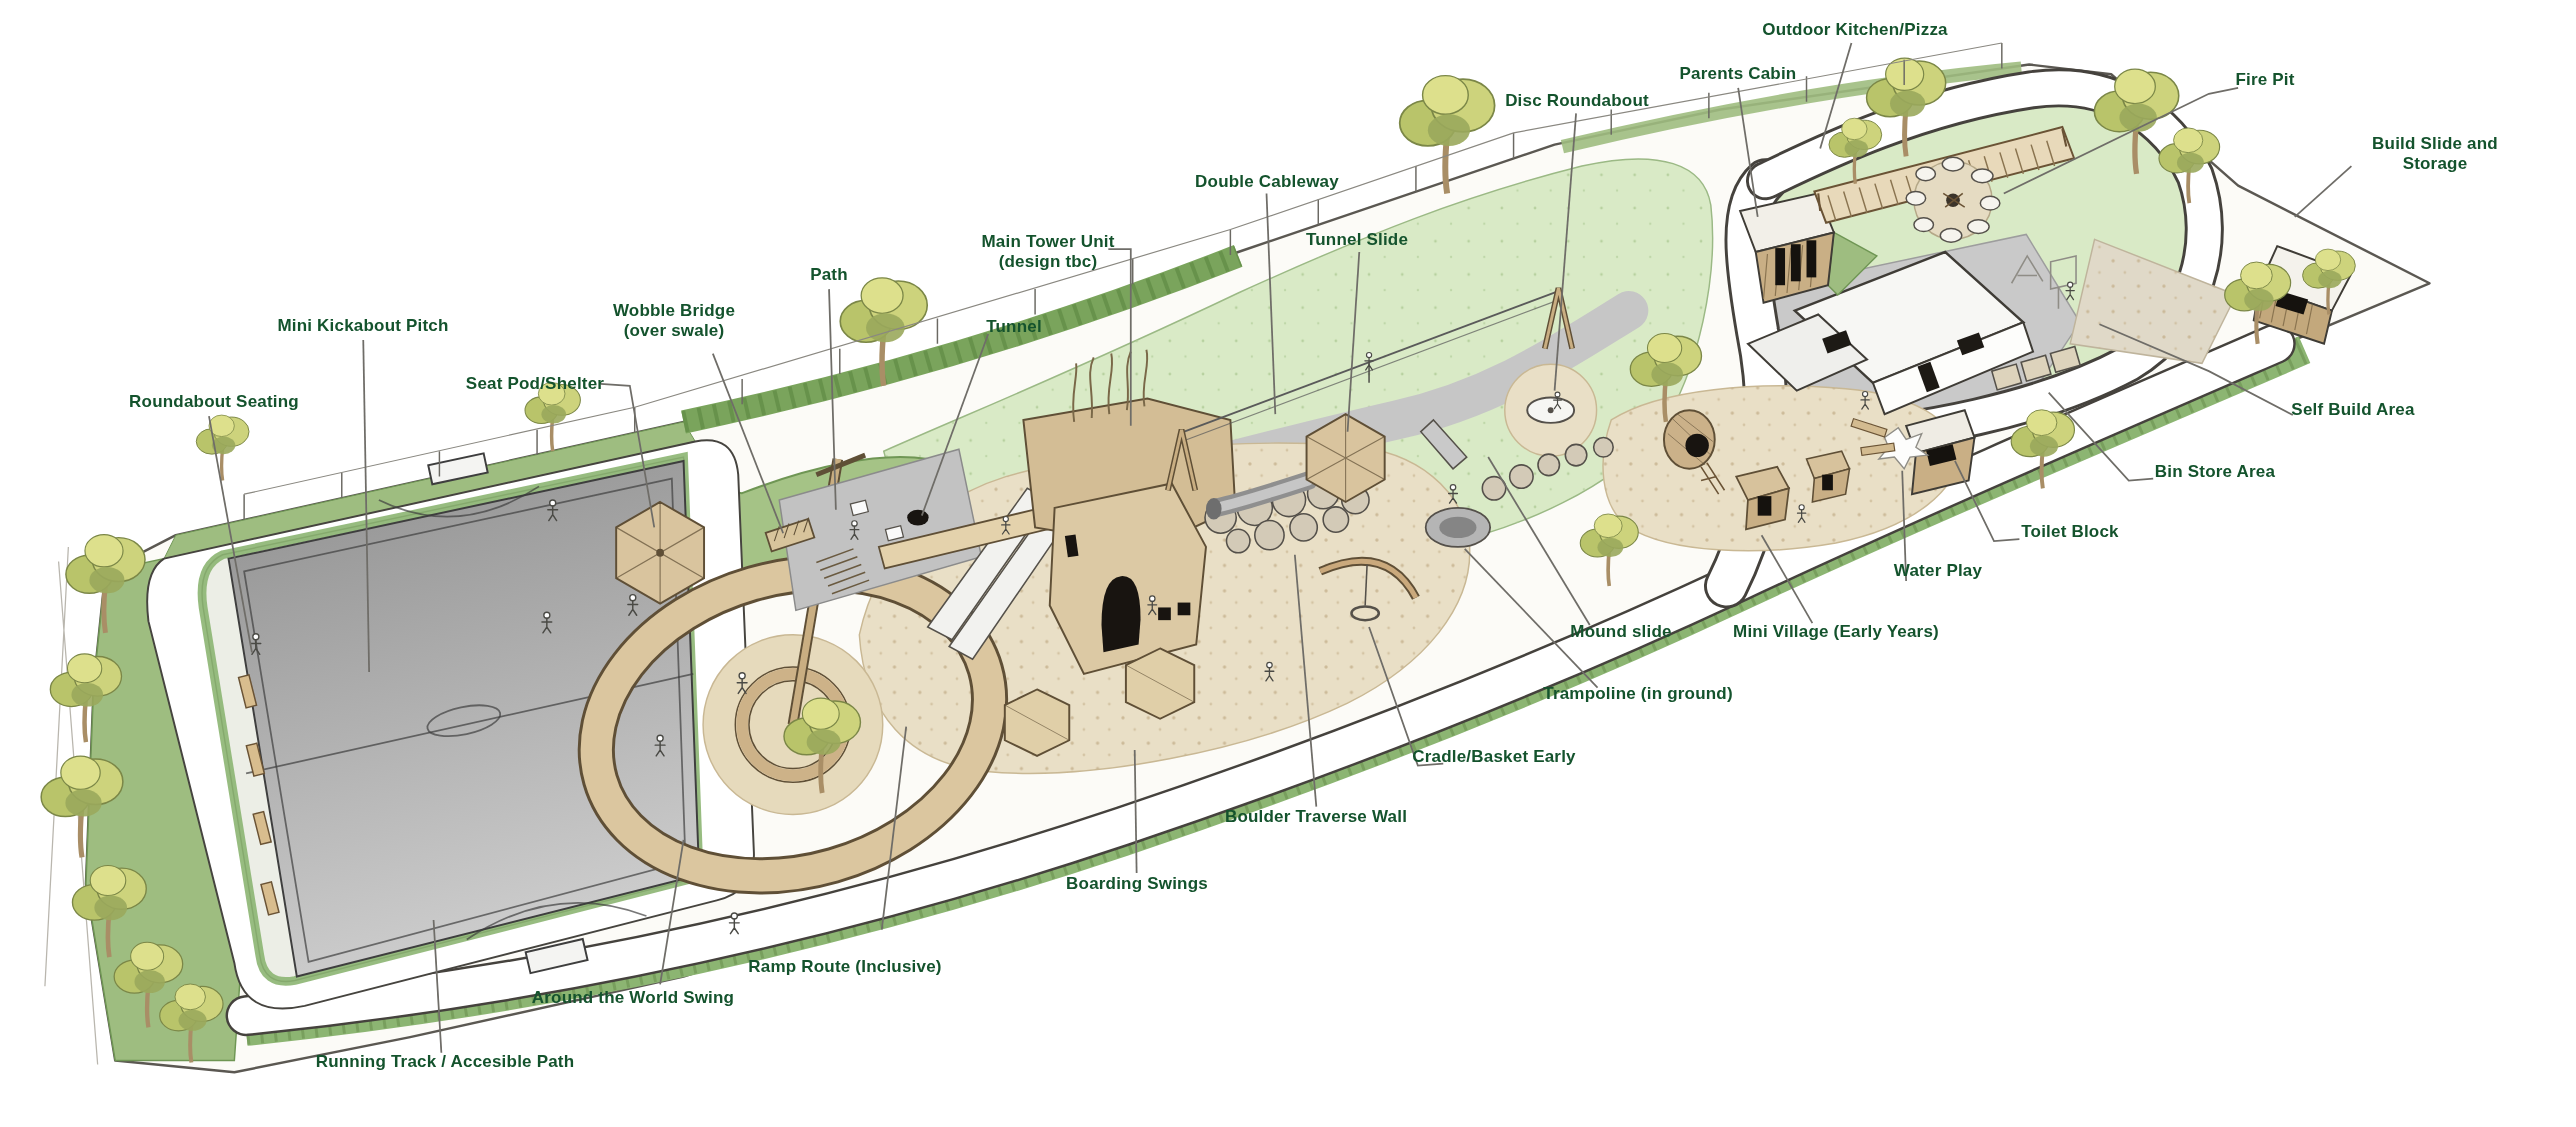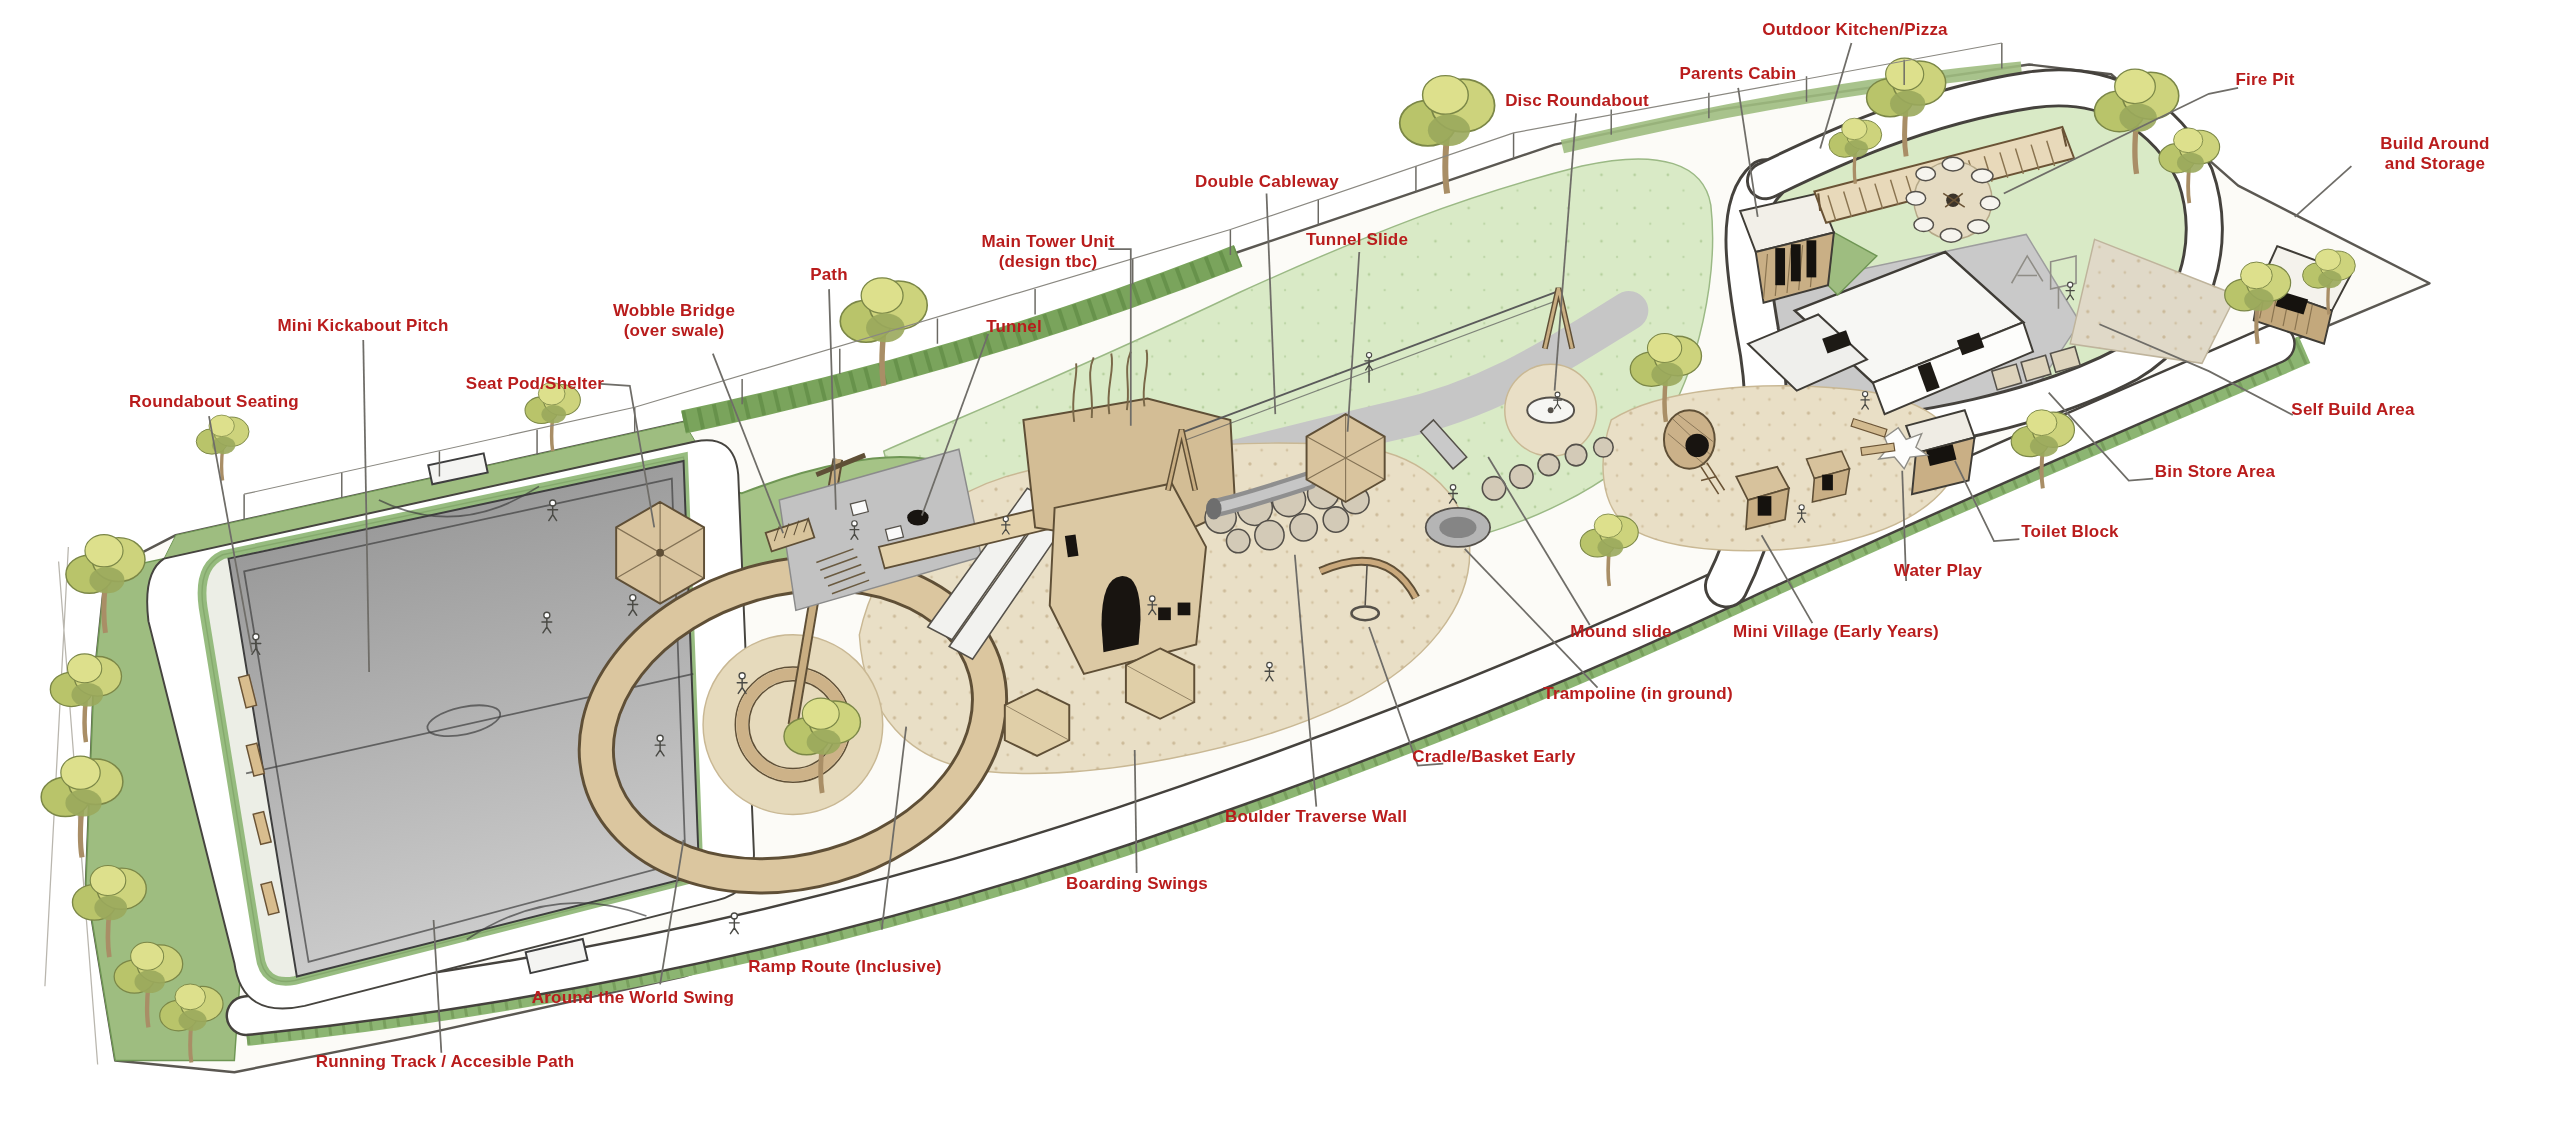--- a/index.html
+++ b/index.html
@@ -1,20 +1,20 @@
 <!DOCTYPE html>
 <html><head>
 <meta charset="utf-8">
 <style>
   html,body{margin:0;padding:0;background:#ffffff;}
   .stage{position:relative;width:2576px;height:1128px;background:#ffffff;overflow:hidden;
          font-family:"Liberation Sans",sans-serif;}
   .stage svg{position:absolute;left:0;top:0;}
   .label{position:absolute;transform:translate(-50%,-50%);font-weight:bold;font-size:17px;
-         line-height:1.18;color:#b91c1c;white-space:pre-line;text-align:center;letter-spacing:0.2px;}
+         line-height:1.18;color:#14532d;white-space:pre-line;text-align:center;letter-spacing:0.2px;}
   
   .p-spectator{left:214px;top:402px}
   .p-pitch{left:363px;top:326px}
   .p-seatpod{left:535px;top:384px}
   .p-wobble{left:674px;top:321px}
   .p-stage{left:829px;top:275px}
   .p-tunnel{left:1014px;top:327px}
   .p-tower{left:1048px;top:252px}
   .p-cableway{left:1267px;top:182px}
   .p-tslide{left:1357px;top:240px}
@@ -426,21 +426,21 @@
   <div class="label p-stage">Path</div>
   <div class="label p-tunnel">Tunnel</div>
   <div class="label p-tower">Main Tower Unit
 (design tbc)</div>
   <div class="label p-cableway">Double Cableway</div>
   <div class="label p-tslide">Tunnel Slide</div>
   <div class="label p-disc">Disc Roundabout</div>
   <div class="label p-parents">Parents Cabin</div>
   <div class="label p-kitchen">Outdoor Kitchen/Pizza</div>
   <div class="label p-firepit">Fire Pit</div>
-  <div class="label p-buildcabin">Build Around and Storage</div>
+  <div class="label p-buildcabin">Build Slide and Storage</div>
   <div class="label p-selfbuild">Self Build Area</div>
   <div class="label p-binstore">Bin Store Area</div>
   <div class="label p-toilet">Toilet Block</div>
   <div class="label p-water">Water Play</div>
   <div class="label p-village">Mini Village (Early Years)</div>
   <div class="label p-mound">Mound slide</div>
   <div class="label p-tramp">Trampoline (in ground)</div>
   <div class="label p-cradle">Cradle/Basket Early</div>
   <div class="label p-boulder">Boulder Traverse Wall</div>
   <div class="label p-boarding">Boarding Swings</div>

